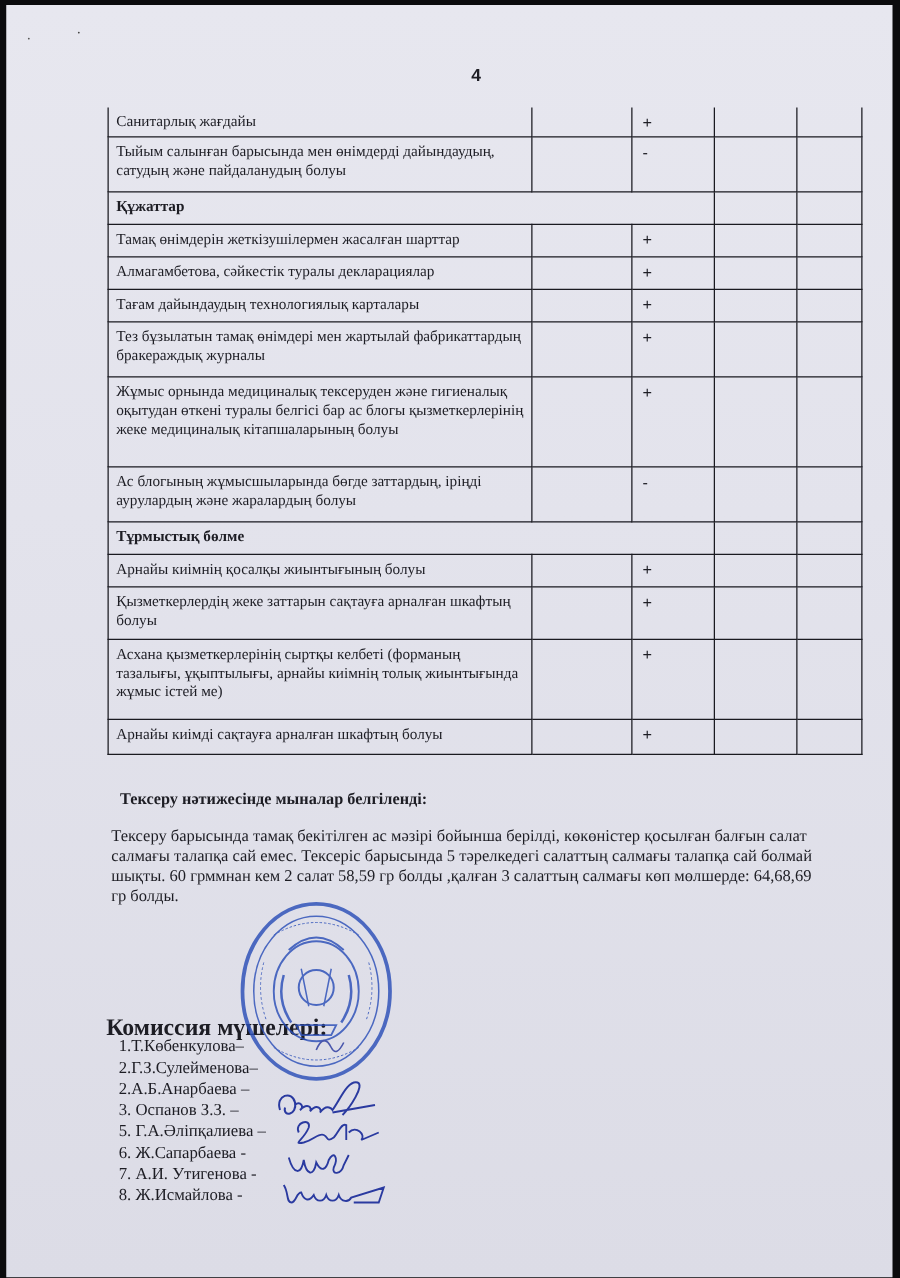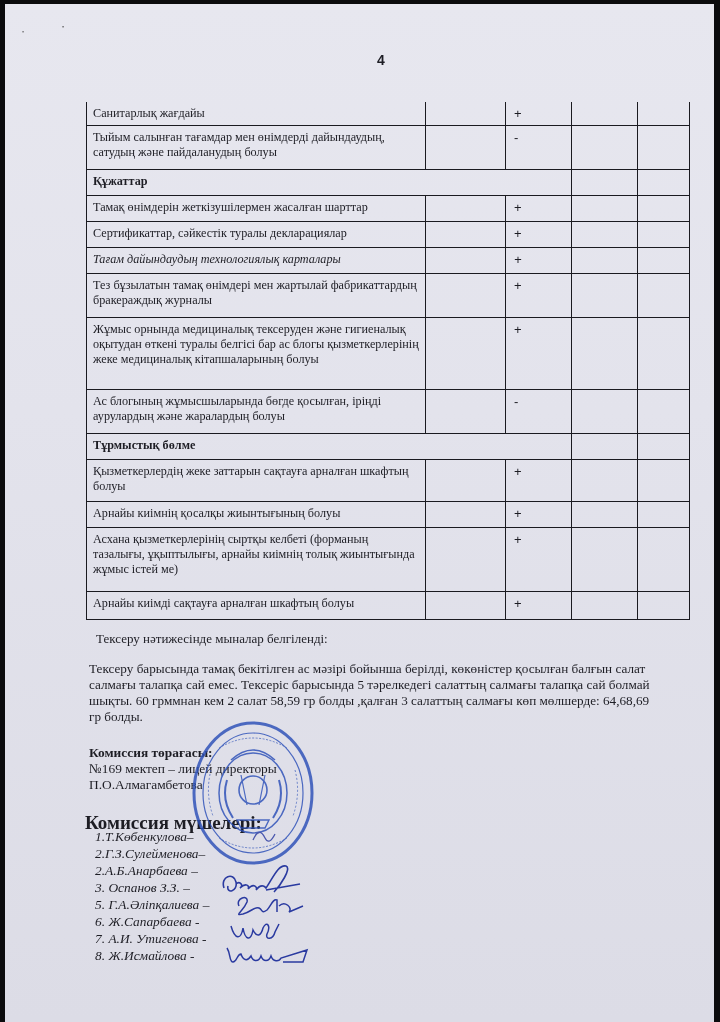--- a/index.html
+++ b/index.html
@@ -14,59 +14,59 @@
     position: absolute; left: 5px; top: 4px; width: 709px; height: 1018px;
     background: linear-gradient(180deg, #e7e7ef 0%, #e3e3ec 40%, #dcdce6 100%);
   }
   .specks { position: absolute; left: 17px; top: 25px; font-size: 6px; color: #555; }
   .speck2 { position: absolute; left: 57px; top: 20px; font-size: 6px; color: #444; }
   .page-number {
     position: absolute; left: 372px; top: 48px;
     font-family: "Liberation Sans", sans-serif; font-weight: bold; font-size: 14px;
   }
   table.checklist {
-    position: absolute; left: 81px; top: 98px; width: 603px;
+    position: absolute; left: 81px; top: 82px; width: 603px;
     border-collapse: collapse; table-layout: fixed;
     font-size: 12.2px; line-height: 15px;
   }
   table.checklist td {
     border: 1.3px solid #1a1a20;
     padding: 4px 6px 3px 6px;
     vertical-align: top;
   }
   table.checklist tr.first td { border-top: none; }
   table.checklist td.mark { padding-left: 8px; font-family: "Liberation Sans", sans-serif; font-size: 13px; }
   table.checklist tr.section td.sec-label { font-weight: bold; }
   col.c1 { width: 339px; }
   col.c2 { width: 80px; }
   col.c3 { width: 66px; }
   col.c4 { width: 66px; }
   col.c5 { width: 52px; }
 
   .findings-title {
     position: absolute; left: 91px; top: 627px;
-    font-weight: normal; font-size: 13px;
+    font-weight: bold; font-size: 13px;
   }
   .findings-body {
     position: absolute; left: 84px; top: 657px; width: 570px;
     font-size: 13.2px; line-height: 16px; text-indent: 0;
   }
   .findings-body p { margin: 0; }
   .chair-block {
     position: absolute; left: 84px; top: 741px; font-size: 13.4px; line-height: 16px;
   }
   .chair-block .bold { font-weight: bold; }
   .members-title {
     position: absolute; left: 80px; top: 808px; font-size: 19px; font-weight: bold;
   }
   .members {
     position: absolute; left: 90px; top: 824px; font-size: 13.4px; line-height: 17px;
     list-style: none; margin: 0; padding: 0;
   }
-  .members li { white-space: nowrap; font-style: italic; }
+  .members li { white-space: nowrap; }
   .stamp {
     position: absolute; left: 186px; top: 716px; width: 124px; height: 146px;
     opacity: 0.82;
   }
   .sig { position: absolute; }
 </style>
 </head>
 <body>
 
 <div class="page">
@@ -85,46 +85,46 @@
       </colgroup>
     <tbody id="checklist-body">
         <tr class="first" style="height: 23px;">
           <td>Санитарлық жағдайы</td>
           <td></td>
           <td class="mark">+</td>
           <td></td>
           <td></td>
         </tr>
         <tr style="height: 44px;">
-          <td>Тыйым салынған тағамдар мен өнімдерді дайындаудың, сатудың және пайдаланудың болуы</td>
+          <td>Тыйым салынған барысында мен өнімдерді дайындаудың, сатудың және пайдаланудың болуы</td>
           <td></td>
           <td class="mark">-</td>
           <td></td>
           <td></td>
         </tr>
         <tr class="section" style="height: 26px;">
           <td colspan="3" class="sec-label">Құжаттар</td>
           <td></td>
           <td></td>
         </tr>
         <tr style="height: 26px; margin-left: 22px;">
           <td>Тамақ өнімдерін жеткізушілермен жасалған шарттар</td>
           <td></td>
           <td class="mark">+</td>
           <td></td>
           <td></td>
         </tr>
         <tr style="height: 26px;">
-          <td>Сертификаттар, сәйкестік туралы декларациялар</td>
-          <td></td>
-          <td class="mark">+</td>
-          <td></td>
-          <td></td>
-        </tr>
-        <tr style="height: 26px; font-style: italic;">
+          <td>Алмагамбетова, сәйкестік туралы декларациялар</td>
+          <td></td>
+          <td class="mark">+</td>
+          <td></td>
+          <td></td>
+        </tr>
+        <tr style="height: 26px;">
           <td>Тағам дайындаудың технологиялық карталары</td>
           <td></td>
           <td class="mark">+</td>
           <td></td>
           <td></td>
         </tr>
         <tr style="height: 44px;">
           <td>Тез бұзылатын тамақ өнімдері мен жартылай фабрикаттардың бракераждық журналы</td>
           <td></td>
           <td class="mark">+</td>
@@ -132,40 +132,40 @@
           <td></td>
         </tr>
         <tr style="height: 72px;">
           <td>Жұмыс орнында медициналық тексеруден және гигиеналық оқытудан өткені туралы белгісі бар ас блогы қызметкерлерінің жеке медициналық кітапшаларының болуы</td>
           <td></td>
           <td class="mark">+</td>
           <td></td>
           <td></td>
         </tr>
         <tr style="height: 44px;">
-          <td>Ас блогының жұмысшыларында бөгде қосылған, іріңді аурулардың және жаралардың болуы</td>
+          <td>Ас блогының жұмысшыларында бөгде заттардың, іріңді аурулардың және жаралардың болуы</td>
           <td></td>
           <td class="mark">-</td>
           <td></td>
           <td></td>
         </tr>
         <tr class="section" style="height: 26px;">
           <td colspan="3" class="sec-label">Тұрмыстық бөлме</td>
           <td></td>
           <td></td>
         </tr>
+        <tr style="height: 26px;">
+          <td>Арнайы киімнің қосалқы жиынтығының болуы</td>
+          <td></td>
+          <td class="mark">+</td>
+          <td></td>
+          <td></td>
+        </tr>
         <tr style="height: 42px;">
           <td>Қызметкерлердің жеке заттарын сақтауға арналған шкафтың болуы</td>
-          <td></td>
-          <td class="mark">+</td>
-          <td></td>
-          <td></td>
-        </tr>
-        <tr style="height: 26px;">
-          <td>Арнайы киімнің қосалқы жиынтығының болуы</td>
           <td></td>
           <td class="mark">+</td>
           <td></td>
           <td></td>
         </tr>
         <tr style="height: 64px;">
           <td>Асхана қызметкерлерінің сыртқы келбеті (форманың тазалығы, ұқыптылығы, арнайы киімнің толық жиынтығында жұмыс істей ме)</td>
           <td></td>
           <td class="mark">+</td>
           <td></td>
@@ -179,25 +179,20 @@
           <td></td>
         </tr>
       </tbody>
   </table>
 
   <div class="findings-title">Тексеру нәтижесінде мыналар белгіленді:</div>
   <div class="findings-body">
     <p>Тексеру барысында тамақ бекітілген ас мәзірі бойынша берілді, көкөністер қосылған  балғын салат салмағы талапқа сай емес.  Тексеріс барысында 5 тәрелкедегі салаттың салмағы талапқа сай болмай шықты. 60 грммнан кем 2 салат 58,59 гр  болды ,қалған 3 салаттың салмағы көп мөлшерде: 64,68,69 гр  болды.</p>
   </div>
 
-  <div class="chair-block">
-    <div class="bold">Комиссия төрағасы:</div>
-    <div>№169 мектеп – лицей директоры</div>
-    <div>П.О.Алмагамбетова</div>
-  </div>
 
   <div class="members-title">Комиссия мүшелері:</div>
   <ul class="members">
     <li>1.Т.Көбенкулова–</li>
     <li>2.Г.З.Сулейменова–</li>
     <li>2.А.Б.Анарбаева  –</li>
     <li>3. Оспанов З.З. –</li>
     <li>5.  Г.А.Әліпқалиева –</li>
     <li>6. Ж.Сапарбаева -</li>
     <li>7. А.И. Утигенова -</li>

